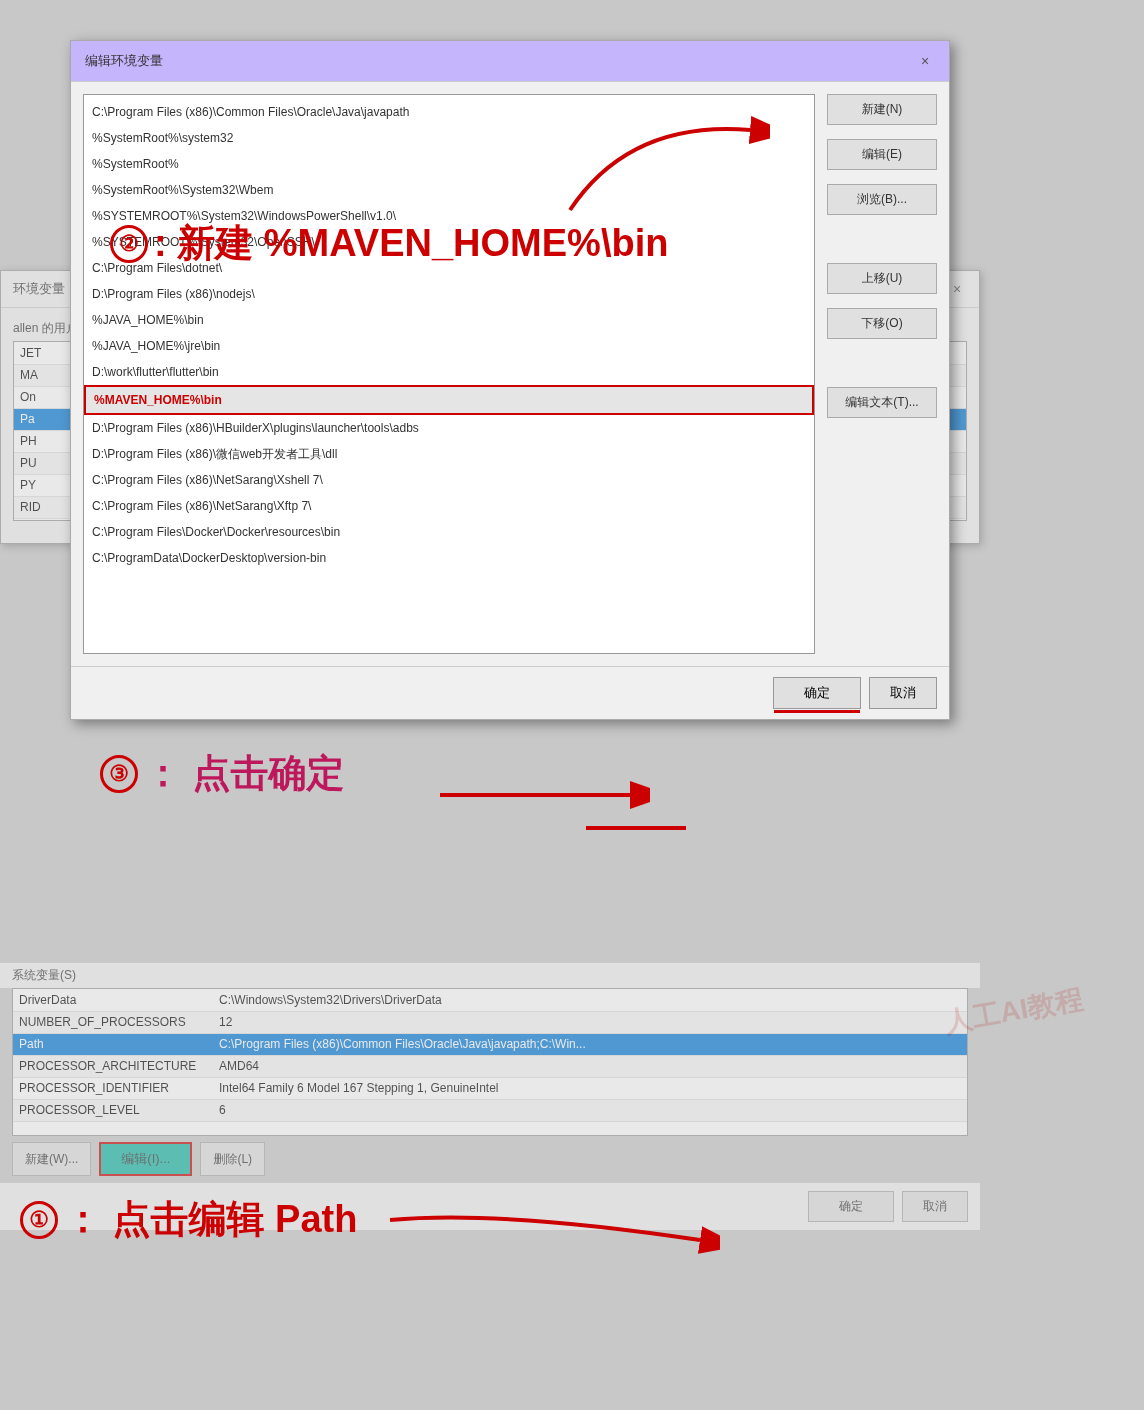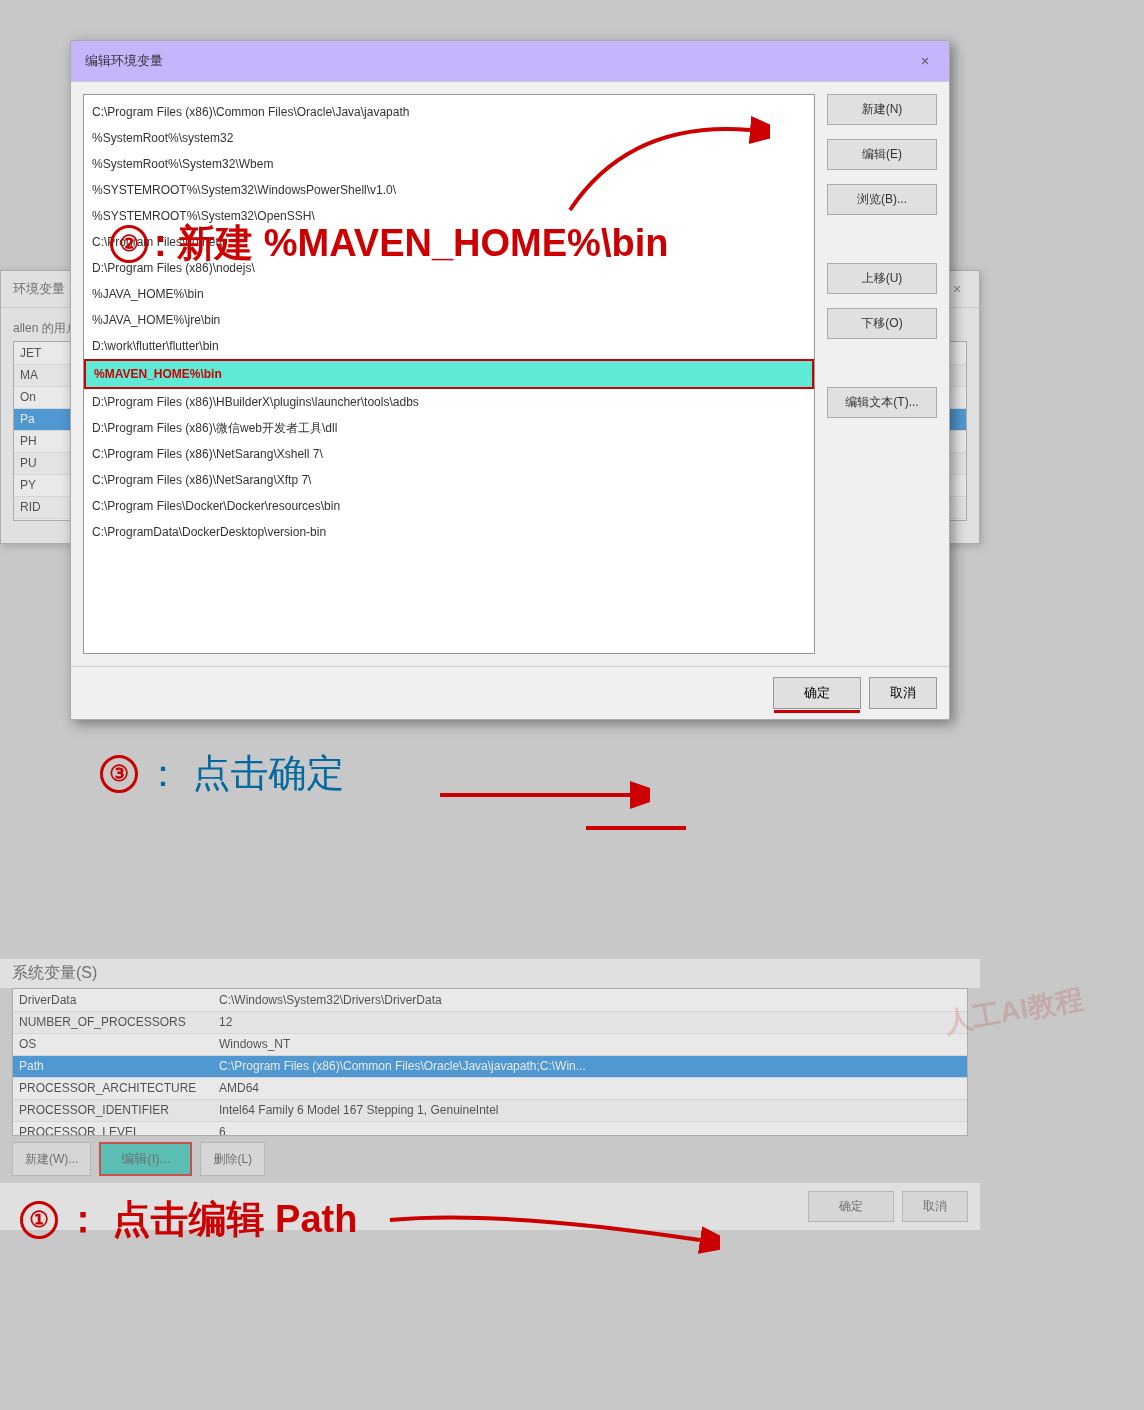--- a/index.html
+++ b/index.html
@@ -132,21 +132,21 @@
       padding: 4px 0;
     }
     .path-list li {
       padding: 4px 8px;
       font-size: 12px;
       color: #333;
       cursor: pointer;
       line-height: 1.5;
     }
     .path-list li.highlighted {
-      background: #5eead4;
+      background: #e5e5e5;
       border: 2px solid #cc0000;
       font-weight: bold;
       color: #cc0000;
     }
 
     .side-buttons {
       display: flex;
       flex-direction: column;
       gap: 14px;
       width: 110px;
@@ -301,38 +301,34 @@
                 <td>...</td>
               </tr>
           </tbody>
         </table>
       </div>
     </div>
   </div>
 </div>
 
 <div class="bottom-section">
-  <div style="padding: 4px 12px; font-size: 16px; color: #333; background: #f0f0f0; border-top: 1px solid #ccc;">
+  <div style="padding: 4px 12px; font-size: 12px; color: #333; background: #f0f0f0; border-top: 1px solid #ccc;">
     <span>系统变量(S)</span>
   </div>
   <div class="env-table-container" style="height: 148px; margin: 0 12px; border: 1px solid #999;">
     <table class="env-table">
       <tbody>
         <tr>
           <td>DriverData</td>
           <td>C:\Windows\System32\Drivers\DriverData</td>
         </tr>
         <tr>
           <td>NUMBER_OF_PROCESSORS</td>
           <td>12</td>
         </tr>
-        <tr>
-          <td>OS</td>
-          <td>Windows_NT</td>
-        </tr>
         <tr class="selected">
           <td>Path</td>
           <td>C:\Program Files (x86)\Common Files\Oracle\Java\javapath;C:\Win...</td>
         </tr>
         <tr>
           <td>PROCESSOR_ARCHITECTURE</td>
           <td>AMD64</td>
         </tr>
         <tr>
           <td>PROCESSOR_IDENTIFIER</td>
@@ -361,20 +357,21 @@
 <div class="main-dialog">
   <div class="main-dialog-titlebar">
     <span>编辑环境变量</span>
     <button class="close-btn">×</button>
   </div>
   <div class="main-dialog-body">
     <div class="path-list-container">
       <ul class="path-list">
         <li>C:\Program Files (x86)\Common Files\Oracle\Java\javapath</li>
         <li>%SystemRoot%\system32</li>
+        <li>%SystemRoot%</li>
         <li>%SystemRoot%\System32\Wbem</li>
         <li>%SYSTEMROOT%\System32\WindowsPowerShell\v1.0\</li>
         <li>%SYSTEMROOT%\System32\OpenSSH\</li>
         <li>C:\Program Files\dotnet\</li>
         <li>D:\Program Files (x86)\nodejs\</li>
         <li>%JAVA_HOME%\bin</li>
         <li>%JAVA_HOME%\jre\bin</li>
         <li>D:\work\flutter\flutter\bin</li>
         <li class="highlighted">%MAVEN_HOME%\bin</li>
         <li>D:\Program Files (x86)\HBuilderX\plugins\launcher\tools\adbs</li>
@@ -411,21 +408,21 @@
   <defs>
     <marker id="arrowhead2" markerWidth="10" markerHeight="7" refX="0" refY="3.5" orient="auto">
       <polygon points="0 0, 10 3.5, 0 7" fill="#cc0000"></polygon>
     </marker>
   </defs>
   <path d="M 20 110 Q 80 20 200 30" stroke="#cc0000" stroke-width="4" fill="none" marker-end="url(#arrowhead2)"></path>
 </svg>
 
 <div style="position:absolute; top: 748px; left: 100px; z-index: 60; pointer-events: none; display: flex; align-items: center; gap: 6px;">
   <span style="display:inline-flex; align-items:center; justify-content:center; width:38px; height:38px; border-radius:50%; border:3px solid #cc0000; color:#cc0000; font-size:22px; font-weight:bold;">③</span>
-  <span style="font-size:38px; font-weight:normal; color:#0369a1;">：  点击确定</span>
+  <span style="font-size:38px; font-weight:bold; color:#be185d;">：  点击确定</span>
 </div>
 
 <svg style="position:absolute; top:760px; left:430px; z-index:60; pointer-events:none;" width="220" height="70">
   <defs>
     <marker id="arrowhead3" markerWidth="10" markerHeight="7" refX="0" refY="3.5" orient="auto">
       <polygon points="0 0, 10 3.5, 0 7" fill="#cc0000"></polygon>
     </marker>
   </defs>
   <line x1="10" y1="35" x2="200" y2="35" stroke="#cc0000" stroke-width="4" marker-end="url(#arrowhead3)"></line>
 </svg>

